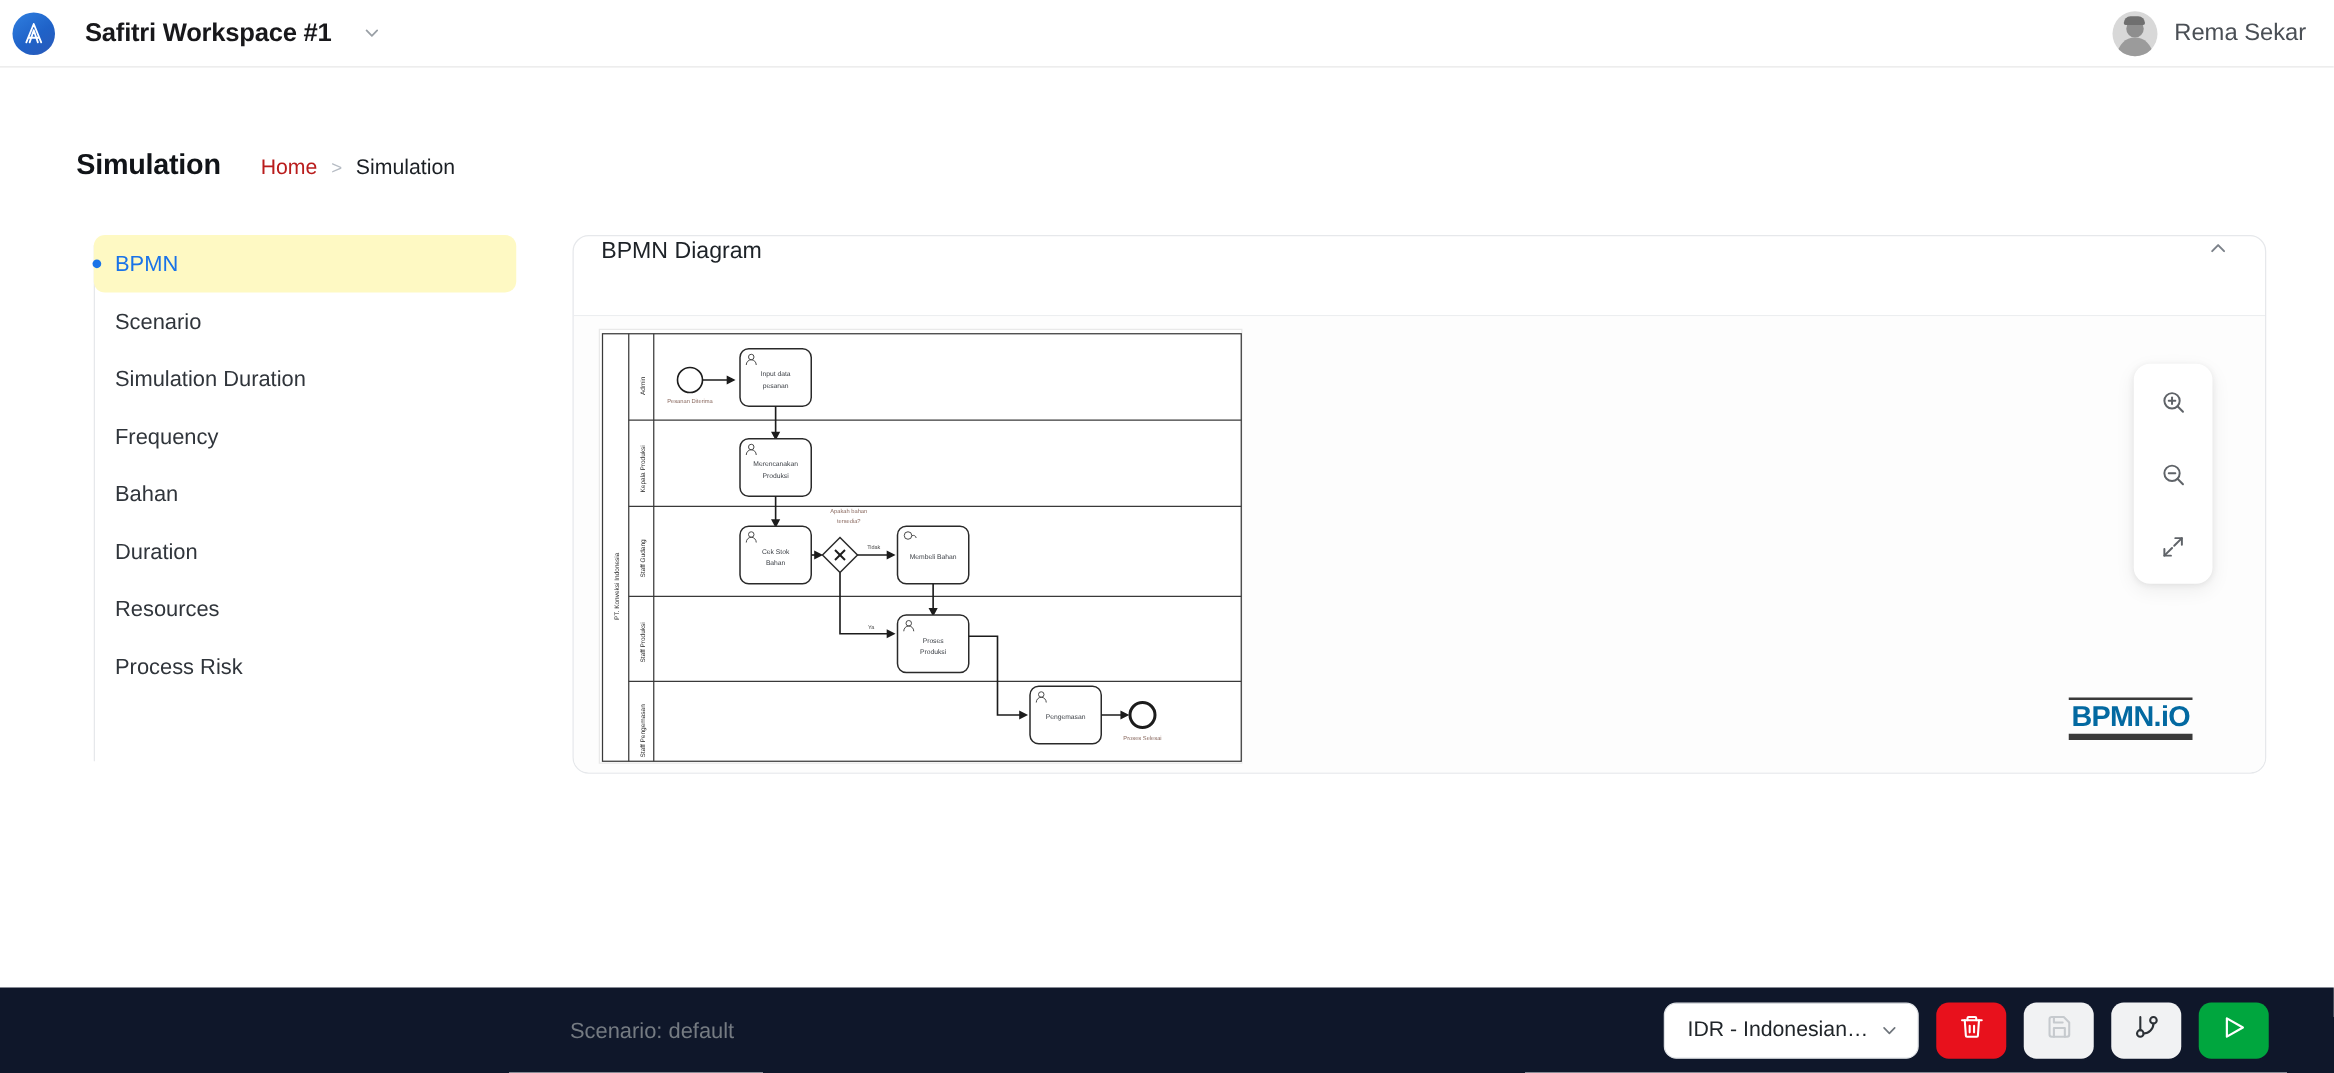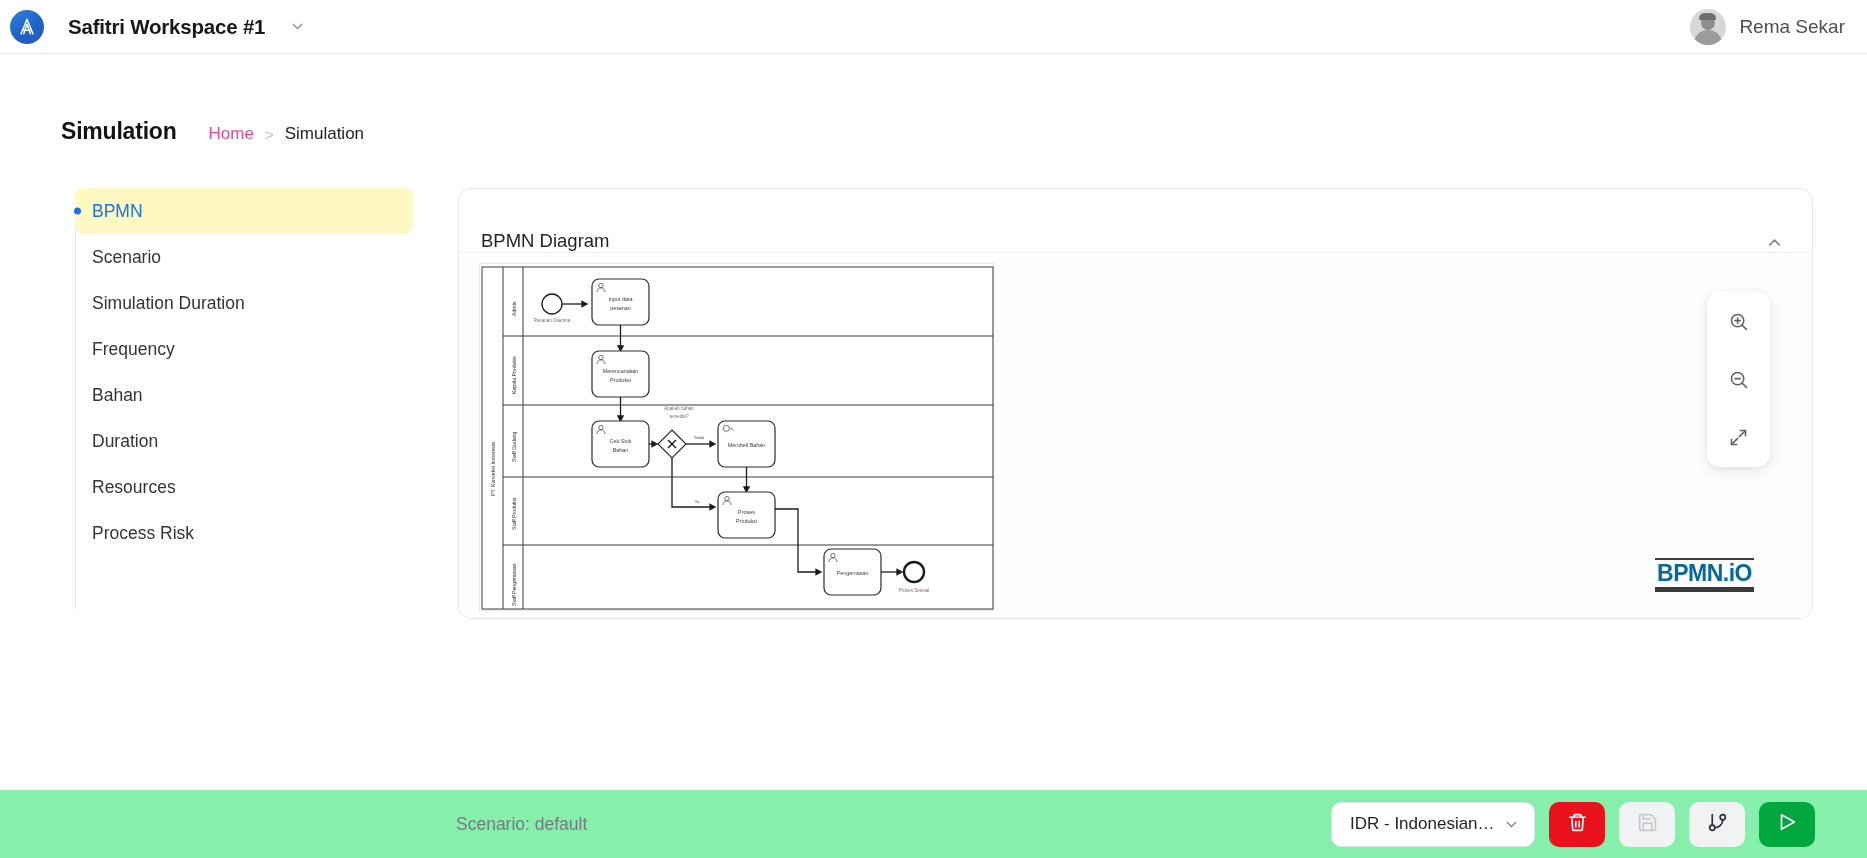--- a/index.html
+++ b/index.html
@@ -65,21 +65,21 @@
   
   .page-wrap { position: absolute; top: 54px; left: 0; width: 1867px; }
   .crumbline {
     display: flex; align-items: baseline; gap: 32px;
     padding: 64px 12px 0 61px;
   }
   .page-kicker {
     font-size: 23px; font-weight: 700; color: #111418; letter-spacing: -0.2px;
   }
   .crumbs { display: flex; align-items: center; gap: 11px; font-size: 17px; }
-  .crumb-muted { color: #ec4899; }
+  .crumb-muted { color: #b91c1c; }
   .crumb-sep { color: #b6bcc4; font-size: 15px; }
   .crumb-active { color: #1b1f24; }
 
   .doc-title {
     padding: 40px 0 0 61px;
     font-size: 33px; font-weight: 700; color: #0d1014; letter-spacing: -0.55px;
   }
 
   
   .body-row {
@@ -127,21 +127,21 @@
   .panel {
     width: 1355px;
     flex: none;
     border: 1px solid #e6e8eb;
     border-radius: 13px;
     background: #ffffff;
     overflow: hidden;
   }
   .panel-head {
     height: 64px;
-    display: flex; align-items: flex-end; justify-content: space-between;
+    display: flex; align-items: flex-start; justify-content: space-between;
     padding: 0 28px 0 22px;
     border-bottom: 1px solid #eceef0;
   }
   .panel-title { font-size: 18.5px; color: #1d2227; }
   .panel-chevron { color: #7b8189; display: flex; }
 
   .canvas {
     position: relative;
     height: 365px;
     background: #fdfdfd;
@@ -187,21 +187,21 @@
   }
 
   
   .footer {
     position: absolute;
     left: 0; top: 790px;
     width: 1867px;
     height: 68px;
     display: flex; align-items: center; justify-content: space-between;
     padding: 0 52px 0 456px;
-    background: #86efac;
+    background: #0f172a;
   }
   .footer-left { font-size: 17.5px; color: #757b82; }
   .footer-right { display: flex; align-items: center; gap: 14px; }
 
   .currency-select {
     width: 204px; height: 45px;
     border: 1px solid #dfe2e6;
     border-radius: 10px;
     background: #fff;
     display: flex; align-items: center; justify-content: space-between;

